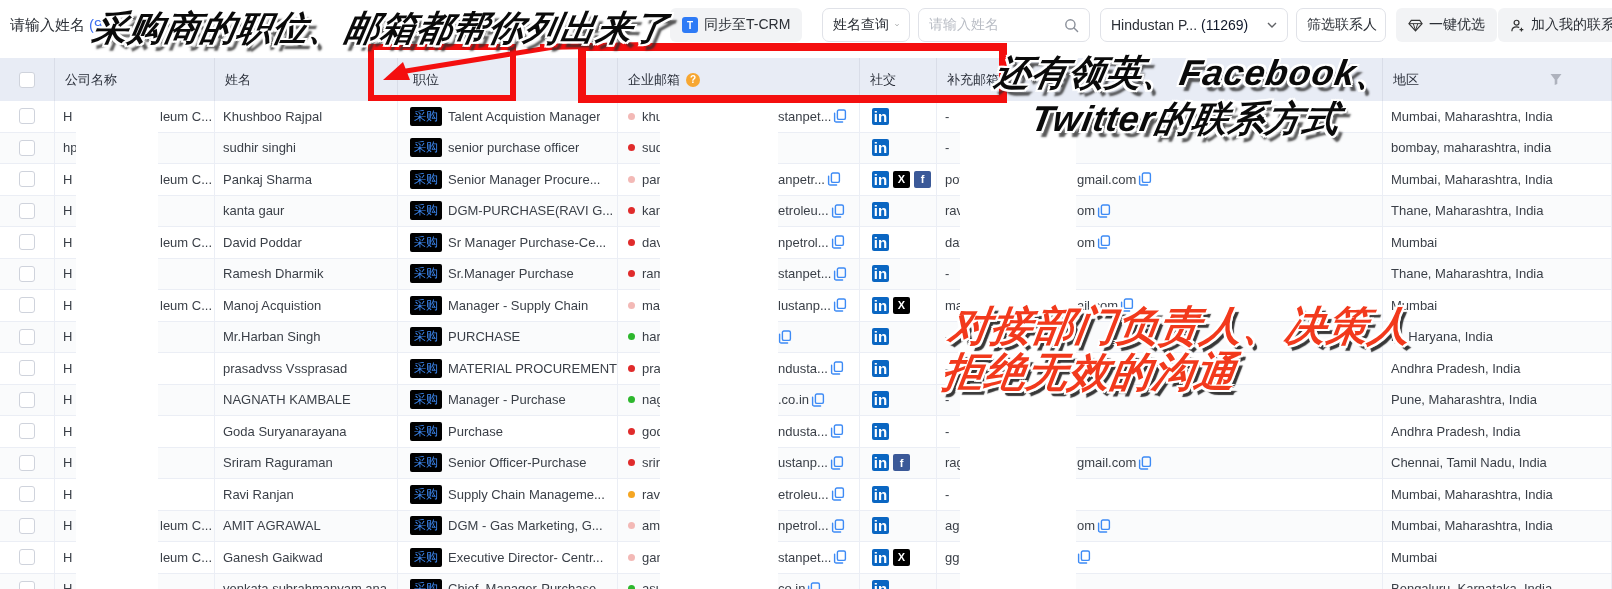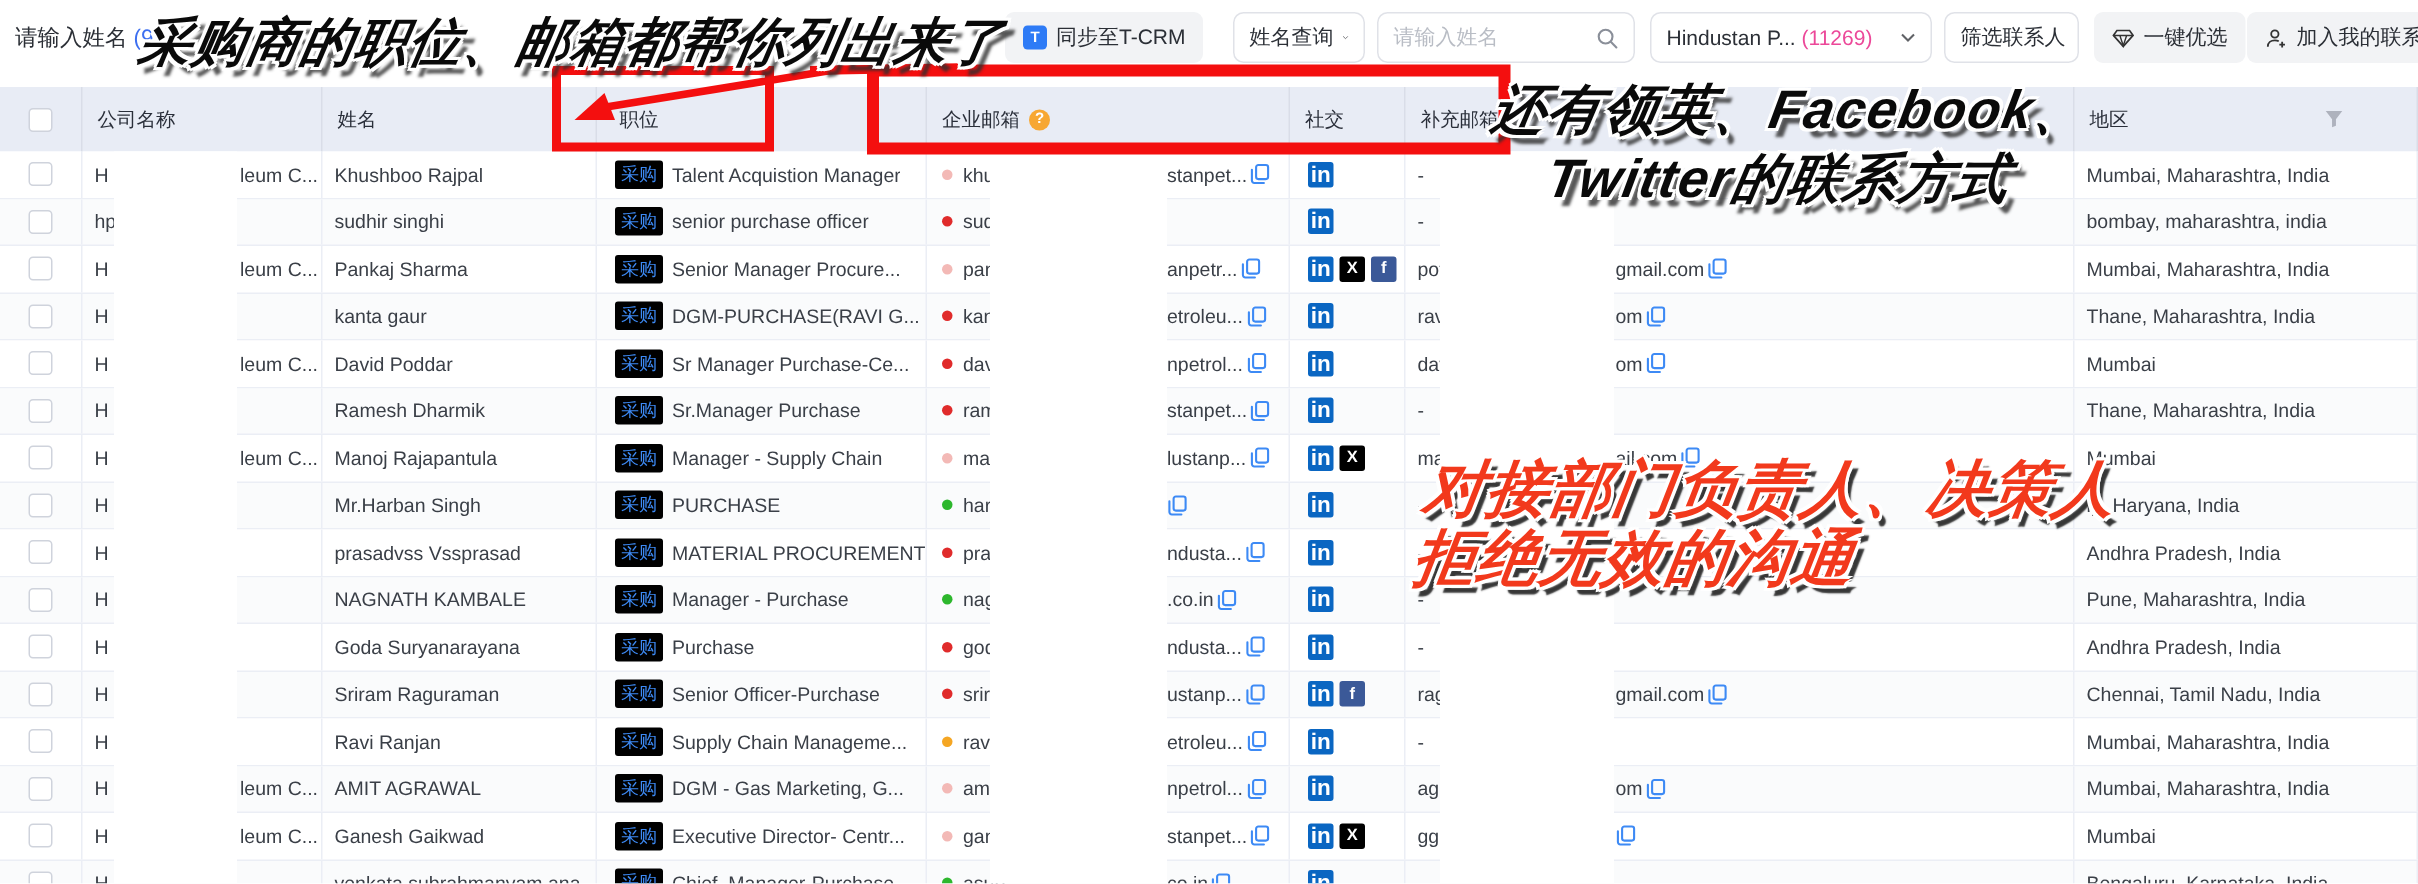--- a/index.html
+++ b/index.html
@@ -8,21 +8,21 @@
   
   .topbar{position:absolute;left:0;top:0;width:1612px;height:58px;background:#fff;z-index:1;}
   .page-title{position:absolute;left:10px;top:16px;font-size:15px;color:#2b2f36;}
   .page-count{color:#3d6ff0;margin-left:4px;}
   .tb-item{position:absolute;top:8px;height:34px;display:flex;align-items:center;gap:6px;
     font-size:14px;color:#2b2f36;box-sizing:border-box;white-space:nowrap;}
   .btn-gray{background:#f2f3f5;border-radius:6px;padding:0 12px;cursor:pointer;}
   .drop{background:#fff;border:1px solid #e0e2e8;border-radius:7px;padding:0 10px;cursor:pointer;}
   .inp{background:#fff;border:1px solid #e0e2e8;border-radius:7px;padding:0 10px;justify-content:space-between;text-align:right;}
   .ph{color:#b9bdc5;}
-  .muted{color:#ec4899;}
+  .muted{color:#0f172a;}
   .tcrm-ico{width:16px;height:16px;border-radius:3px;background:#2e7bf6;color:#fff;font-size:10px;
     font-weight:bold;display:flex;align-items:center;justify-content:center;}
   
   .tbl{position:absolute;left:0;top:58px;width:1612px;z-index:1;}
   .grid{display:grid;grid-template-columns:55px 160px 183px 220px 242px 77px 446px 229px;}
   .thead{height:43px;background:#e8ecf5;font-size:13px;color:#2a2f3a;font-weight:500;}
   .th{position:relative;display:flex;align-items:center;padding-left:10px;box-sizing:border-box;
     border-right:1px solid #d9dde8;overflow:hidden;}
   .trow{height:30.5px;background:#fff;font-size:13px;border-bottom:1px solid #ebeef5;}
   .trow.alt{background:#fafbfc;}
@@ -387,21 +387,21 @@
           <div class="td">Thane, Maharashtra, India</div>
         </div>
         <div class="grid trow">
           <div class="td c-check">
             <span class="cb"></span>
           </div>
           <div class="td">
             <span>H</span>
             <span class="cell-end">leum C...</span>
           </div>
-          <div class="td">Manoj Rajapantula</div>
+          <div class="td">Manoj Acquistion</div>
           <div class="td c-pos">
             <span class="badge">采购</span>
             <span class="pos-text">Manager - Supply Chain</span>
           </div>
           <div class="td">
             <span class="dot dot-pink"></span>
             <span>mano</span>
             <span class="end-group email-end">
               <span>lustanp...</span>
               <span class="copy">

